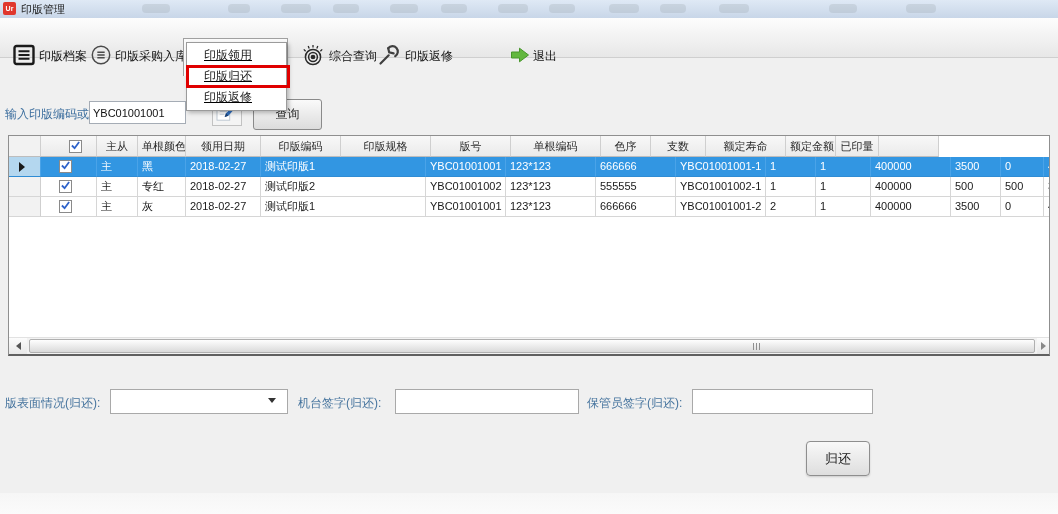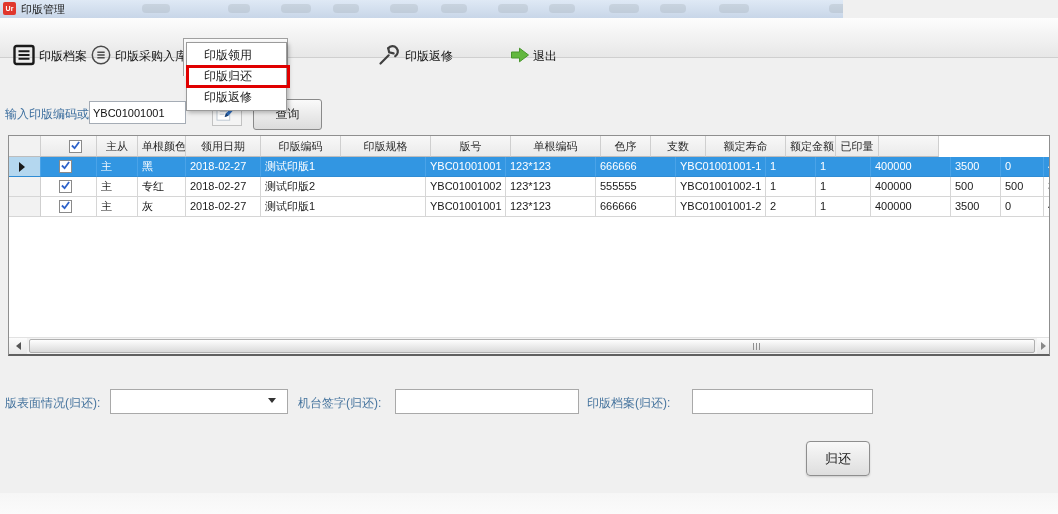--- a/index.html
+++ b/index.html
@@ -1,36 +1,36 @@
 <!DOCTYPE html>
 <html><head>
 <meta charset="utf-8">
 <style>
   * { margin:0; padding:0; box-sizing:border-box; }
   body { font-family:"Liberation Sans","DejaVu Sans",sans-serif; background:#fff; }
   #app { position:relative; width:1058px; height:514px; overflow:hidden; background:#f0f0f0; }
 
   
-  .titlebar { position:absolute; left:0; top:0; width:843px; height:18px;
+  .titlebar { position:absolute; left:0; top:0; width:1058px; height:18px;
     background:linear-gradient(#dfe9f5,#c8d6e8); overflow:hidden; }
   .logo { position:absolute; left:3px; top:2px; width:13px; height:13px; background:#e0372e;
     border-radius:2px; color:#fff; font-size:7px; font-weight:bold; text-align:center; line-height:13px; }
   .wtitle { position:absolute; left:21px; top:2px; font-size:11px; color:#1c1c1c; }
   .sm { position:absolute; top:4px; height:9px; border-radius:4px; background:#9aa4ad; opacity:.28; }
 
   
   .toolbar { position:absolute; left:0; top:18px; width:1058px; height:40px;
     background:linear-gradient(#fdfdfd,#e7e7e7); border-bottom:1px solid #cfcfcf; }
   .titem { position:absolute; top:20px; height:36px; display:flex; align-items:center; gap:3px;
     font-size:12px; color:#111; cursor:default; padding:0 4px; }
   .titem.active { background:#fbfbfb; border:1px solid #a0a0a0; border-bottom:none; height:38px; top:20px; }
 
   
   .menu { position:absolute; left:186px; top:42px; width:101px; background:#fff;
-    border:1px solid #9b9b9b; box-shadow:2px 2px 4px rgba(0,0,0,.25); z-index:50; padding:2px 0; }
+    border:1px solid #9b9b9b; box-shadow:2px 2px 4px rgba(0,0,0,.25); z-index:50; padding:2px 0;text-decoration:underline; }
   .mitem { position:relative; height:21px; line-height:21px; padding-left:17px; font-size:12px; color:#222; }
   .red-box { position:absolute; left:-1px; right:-4px; top:-1px; bottom:-1px;
     border:3px solid #e00000; pointer-events:none; }
 
   
   .pagetitle { position:absolute; left:878px; top:72px; font-size:21px; letter-spacing:3px; color:#4e7ca8; }
 
   
   .s-label { position:absolute; left:5px; top:106px; font-size:12px; color:#3c6e9e; }
   .s-input { position:absolute; left:89px; top:101px; width:97px; height:23px; border:1px solid #a5acb5;
@@ -125,20 +125,31 @@
     </div>
     <div class="titem active" style="left:183px;width:105px">
       <span><svg width="26" height="26" viewBox="0 0 26 26">
             <ellipse cx="13" cy="22" rx="9.5" ry="6.5" fill="#5b6770"></ellipse>
             <path d="M10 16.5 l3 3.5 3-3.5 v-2 h-6 z" fill="#f7f7f7"></path>
             <path d="M13 18 l1.7 2.6 -1.7 4.4 -1.7-4.4 z" fill="#3f7fd2"></path>
             <circle cx="13" cy="8.8" r="5.4" fill="#f2c79b"></circle>
             <path d="M7.6 8.6 a5.4 5.4 0 0 1 10.8 0 q-1.2-2.2-2.6-2.6 q-2.8-1-5.6 0 q-1.6.6-2.6 2.6z" fill="#6d4426"></path>
           </svg></span>
       <span>生产耗用</span>
+    </div>
+    <div class="titem" style="left:296px">
+      <span><svg width="26" height="26" viewBox="0 0 26 26">
+            <g stroke="#2a2a2a" fill="none" stroke-width="1.5">
+              <circle cx="13" cy="15" r="7.6"></circle>
+              <circle cx="13" cy="15" r="4.4"></circle>
+              <circle cx="13" cy="15" r="1.6" fill="#2a2a2a"></circle>
+              <path d="M5.6 9.2 l-1.8-1.8 M9.2 6.4 l-1-2.3 M13 5.5 v-2.5 M16.8 6.4 l1-2.3 M20.4 9.2 l1.8-1.8" stroke-width="1.3"></path>
+            </g>
+          </svg></span>
+      <span>综合查询</span>
     </div>
     <div class="titem" style="left:372px">
       <span><svg width="26" height="26" viewBox="0 0 26 26">
             <g fill="none" stroke="#3f3f3f" stroke-width="2.2" stroke-linecap="round">
               <path d="M4.5 21.5 l8.2-8.2"></path>
               <path d="M12.2 6.2 a5.4 5.4 0 1 1 7 8"></path>
               <path d="M12.2 6.2 l1 4.2 4.4 1"></path>
             </g>
           </svg></span>
       <span>印版返修</span>
@@ -272,18 +283,18 @@
           <i class="tri-r"></i>
         </div>
     </div>
   </div>
 
   <div class="f-label" style="left:5px">版表面情况(归还):</div>
   <div class="f-box combo"></div>
   <div class="combo-arrow"></div>
   <div class="f-label" style="left:298px">机台签字(归还):</div>
   <input class="f-box" style="left: 395px; width: 184px;">
-  <div class="f-label" style="left:587px">印版档案(归还):</div>
+  <div class="f-label" style="left:587px">保管员签字(归还):</div>
   <input class="f-box" style="left: 692px; width: 181px;">
   <button class="return-btn">归还</button>
 
   <div class="bottomstrip"></div>
 </div>
 
 </body></html>

